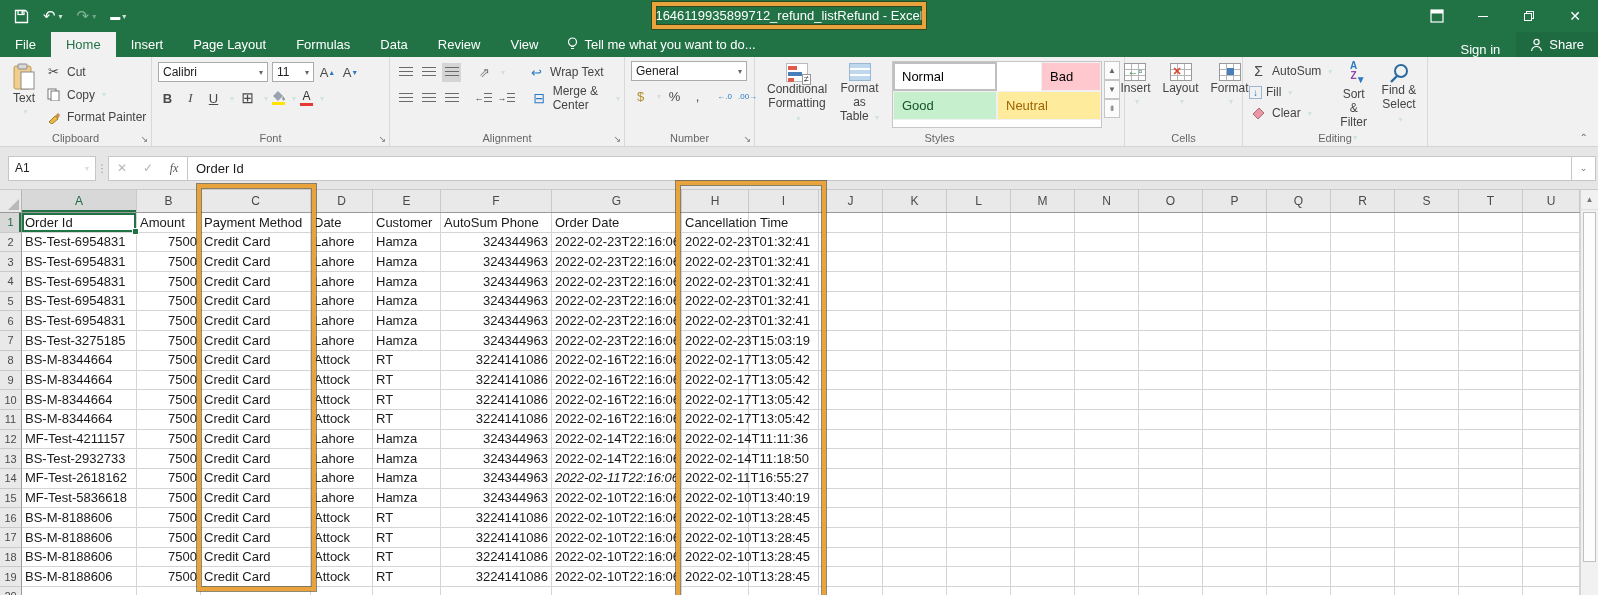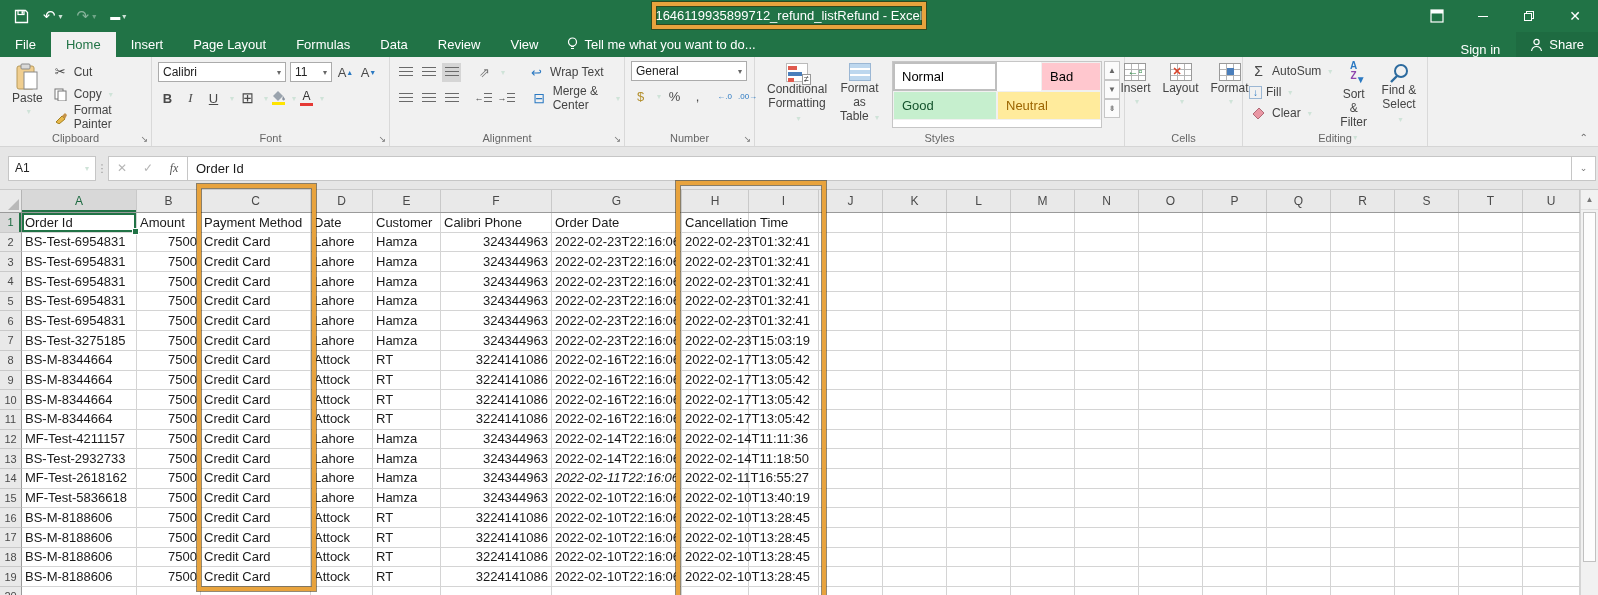--- a/index.html
+++ b/index.html
@@ -207,21 +207,21 @@
 
   <div class="grp" style="width:152px;">
     <div class="bigbtn">
       <span>
         <svg width="24" height="28" viewBox="0 0 24 28">
             <rect x="2" y="3" width="17" height="23" rx="2" fill="#f0ce8f" stroke="#b89a5a"></rect>
             <rect x="6" y="1" width="9" height="5" rx="1" fill="#d9d9d9" stroke="#8a8a8a"></rect>
             <rect x="9" y="9" width="13" height="17" fill="#fff" stroke="#8a8a8a"></rect>
           </svg>
       </span>
-      <span>Paste</span>
+      <span>Text</span>
       <span class="caret">▾</span>
     </div>
     <div class="stack" style="gap:1px; margin-left:2px;">
       <div class="smallrow">
           <span class="mini">✂</span>
           <span>Cut</span>
         </div>
       <div class="smallrow">
         <span class="mini">
             <svg width="13" height="13" viewBox="0 0 13 13">
@@ -242,21 +242,21 @@
         <span>Format Painter</span>
       </div>
     </div>
     <span class="grp-label">Clipboard</span>
     <span class="launcher">↘</span>
   </div>
 
   <div class="grp" style="width:238px;">
     <div class="stack" style="width:100%; gap:4px;">
       <div class="smallrow">
-        <div class="combo" style="width:128px;">
+        <div class="combo" style="width:110px;">
             <span>Calibri</span>
             <span class="caret">▾</span>
           </div>
         <div class="combo" style="width:42px;">
             <span>11</span>
             <span class="caret">▾</span>
           </div>
         <span class="mini">A<sup style="font-size:7px;color:#2b79c2;">▲</sup></span>
         <span class="mini">A<sup style="font-size:7px;color:#2b79c2;">▼</sup></span>
       </div>
@@ -498,21 +498,21 @@
       <div class="colhead" style="width: 57px;">U</div>
     </div>
   <div id="gridrows">
       <div class="gridrow" style="height: 19.7px;">
         <div class="rowhead sel" style="height: 19.7px;">1</div>
         <div class="cell selected" style="width: 115px; line-height: 19.7px;">Order Id</div>
         <div class="cell" style="width: 64px; line-height: 19.7px;">Amount</div>
         <div class="cell" style="width: 110px; line-height: 19.7px;">Payment Method</div>
         <div class="cell" style="width: 62px; line-height: 19.7px;">Date</div>
         <div class="cell" style="width: 68px; line-height: 19.7px;">Customer</div>
-        <div class="cell" style="width: 111px; line-height: 19.7px;">Calibri Phone</div>
+        <div class="cell" style="width: 111px; line-height: 19.7px;">AutoSum Phone</div>
         <div class="cell" style="width: 130px; line-height: 19.7px;">Order Date</div>
         <div class="cell spill" style="width: 67px; line-height: 19.7px;">Cancellation Time</div>
         <div class="cell" style="width: 70px; line-height: 19.7px;"></div>
         <div class="cell" style="width: 64px; line-height: 19.7px;"></div>
         <div class="cell" style="width: 64px; line-height: 19.7px;"></div>
         <div class="cell" style="width: 64px; line-height: 19.7px;"></div>
         <div class="cell" style="width: 64px; line-height: 19.7px;"></div>
         <div class="cell" style="width: 64px; line-height: 19.7px;"></div>
         <div class="cell" style="width: 64px; line-height: 19.7px;"></div>
         <div class="cell" style="width: 64px; line-height: 19.7px;"></div>

